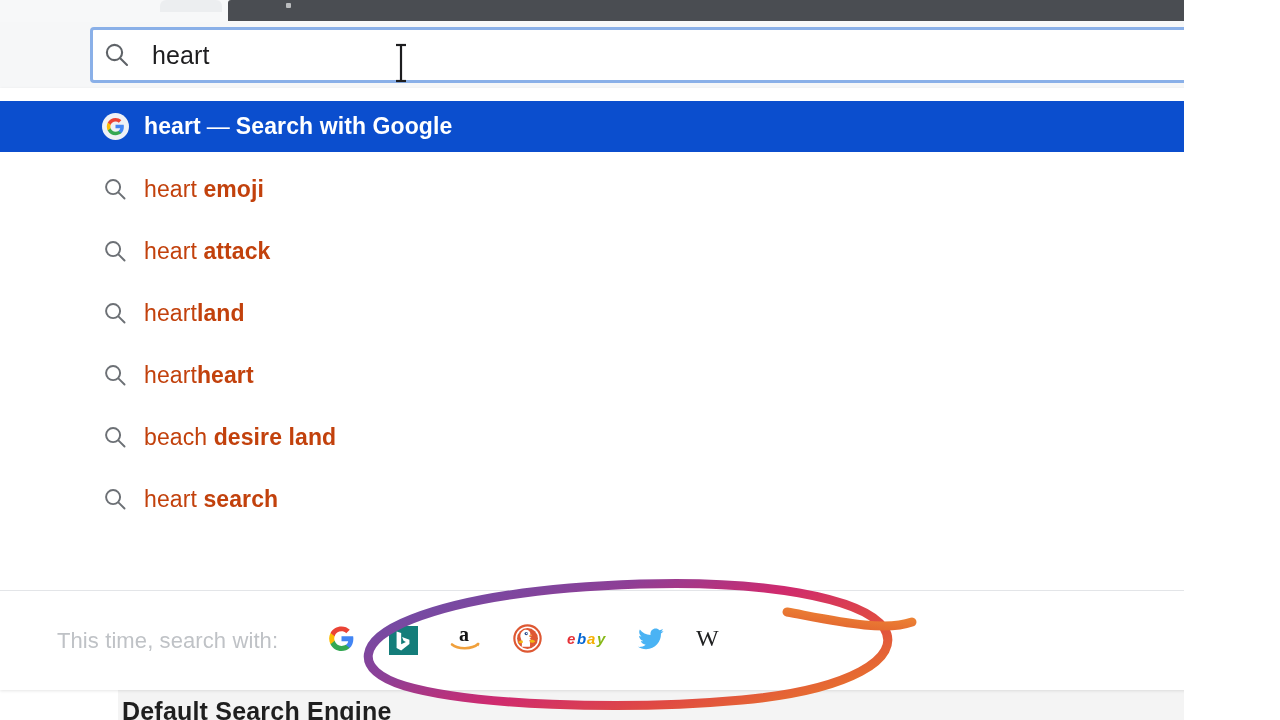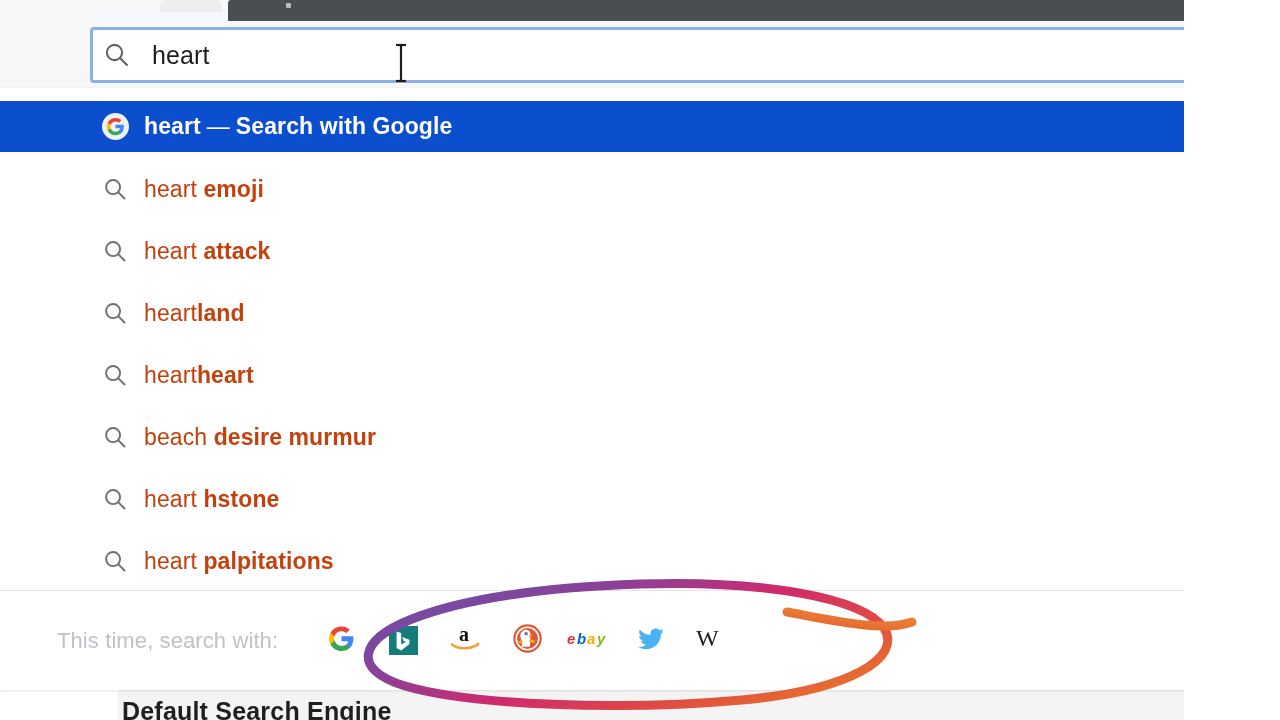--- a/index.html
+++ b/index.html
@@ -317,42 +317,33 @@
 
 
 
     <div class="sug-row">
       <span class="sug-icon">
         <svg width="25" height="25" viewBox="0 0 26 26">
             <circle cx="10.5" cy="10.5" r="7.3" fill="none" stroke="#6c7075" stroke-width="2"></circle>
             <line x1="16" y1="16" x2="22.4" y2="22.4" stroke="#6c7075" stroke-width="2" stroke-linecap="round"></line>
           </svg>
       </span>
-      <span class="sug-label"><span class="pre">beach</span><span class="comp"> desire murmur</span></span>
-    </div>
-
-    <div class="sug-row">
-      <span class="sug-icon">
-        <svg width="25" height="25" viewBox="0 0 26 26">
-            <circle cx="10.5" cy="10.5" r="7.3" fill="none" stroke="#6c7075" stroke-width="2"></circle>
-            <line x1="16" y1="16" x2="22.4" y2="22.4" stroke="#6c7075" stroke-width="2" stroke-linecap="round"></line>
-          </svg>
-      </span>
-      <span class="sug-label"><span class="pre">heart</span><span class="comp"> hstone</span></span>
-    </div>
-
-    <div class="sug-row">
-      <span class="sug-icon">
-        <svg width="25" height="25" viewBox="0 0 26 26">
-            <circle cx="10.5" cy="10.5" r="7.3" fill="none" stroke="#6c7075" stroke-width="2"></circle>
-            <line x1="16" y1="16" x2="22.4" y2="22.4" stroke="#6c7075" stroke-width="2" stroke-linecap="round"></line>
-          </svg>
-      </span>
-      <span class="sug-label"><span class="pre">heart</span><span class="comp"> palpitations</span></span>
-    </div>
+      <span class="sug-label"><span class="pre">beach</span><span class="comp"> desire land</span></span>
+    </div>
+
+    <div class="sug-row">
+      <span class="sug-icon">
+        <svg width="25" height="25" viewBox="0 0 26 26">
+            <circle cx="10.5" cy="10.5" r="7.3" fill="none" stroke="#6c7075" stroke-width="2"></circle>
+            <line x1="16" y1="16" x2="22.4" y2="22.4" stroke="#6c7075" stroke-width="2" stroke-linecap="round"></line>
+          </svg>
+      </span>
+      <span class="sug-label"><span class="pre">heart</span><span class="comp"> search</span></span>
+    </div>
+
 
     <div class="engine-sep"></div>
     <div class="engine-bar">
       <span class="engine-label">This time, search with:</span>
       <div class="engine-icons">
 
         <span class="engine-btn">
           <span>
             <svg width="27" height="27" viewBox="0 0 48 48">
               <path fill="#4285F4" d="M45.1 24.5c0-1.6-.14-3.2-.43-4.7H24v8.9h11.9c-.5 2.8-2.1 5.1-4.4 6.7v5.6h7.1c4.2-3.8 6.5-9.5 6.5-16.5z"></path>

